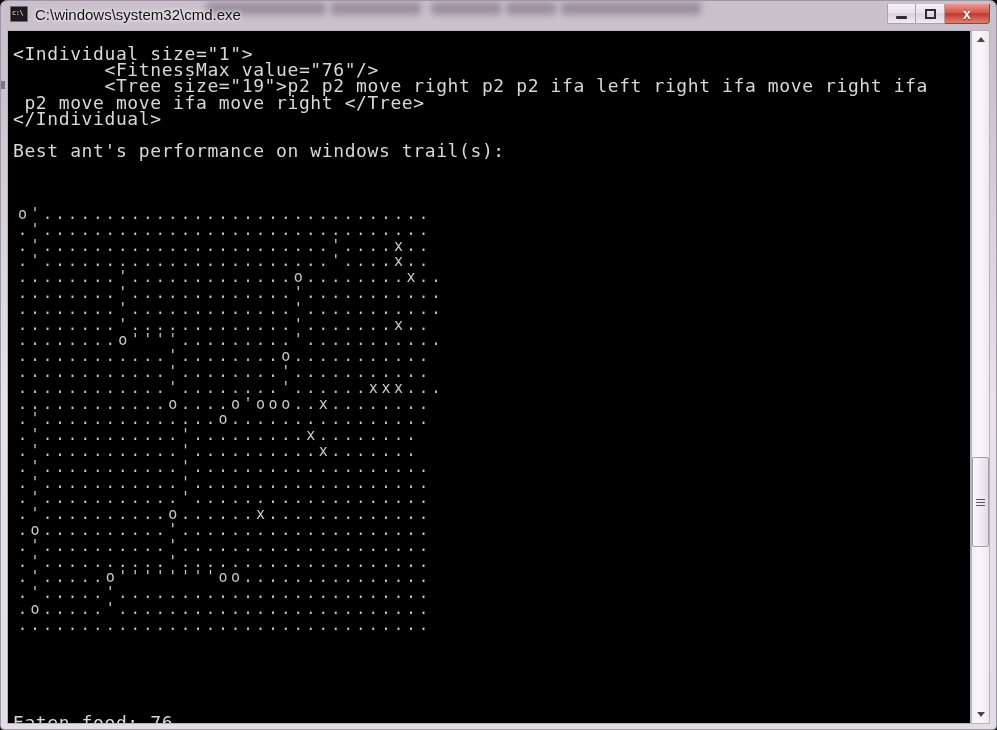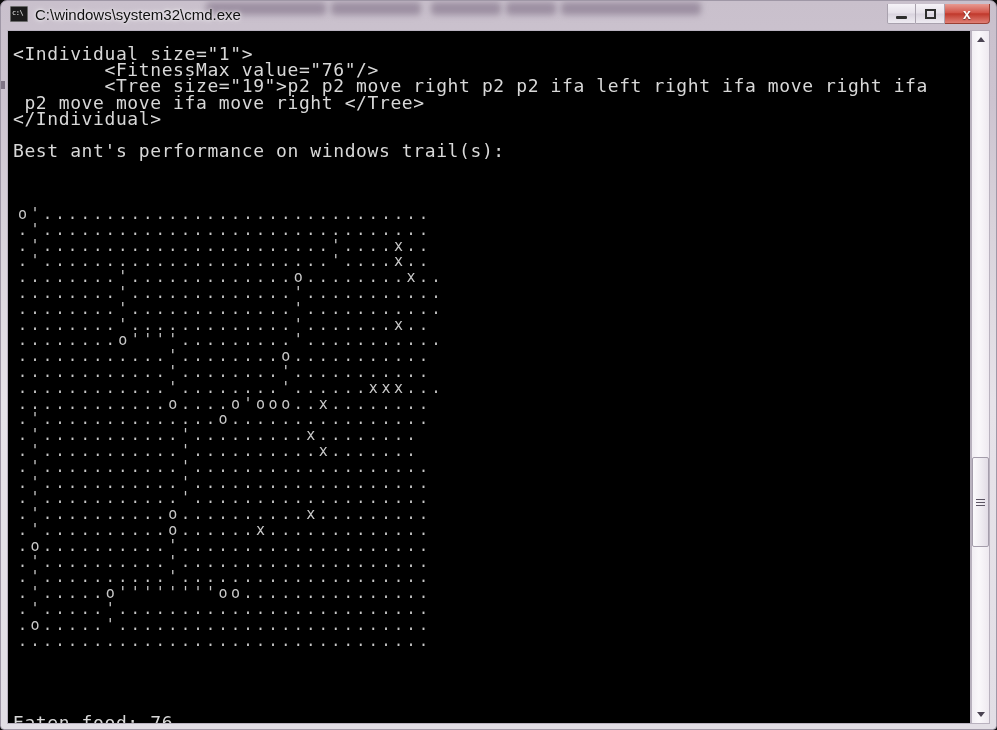--- a/index.html
+++ b/index.html
@@ -325,21 +325,20 @@
           <div class="gline">............'........o...........</div>
           <div class="gline">............'........'...........</div>
           <div class="gline">............'........'......xxx...</div>
           <div class="gline">............o....o'ooo..x........</div>
           <div class="gline">.'..............o................</div>
           <div class="gline">.'...........'.........x........</div>
           <div class="gline">.'...........'..........x.......</div>
           <div class="gline">.'...........'...................</div>
           <div class="gline">.'...........'...................</div>
           <div class="gline">.'...........'...................</div>
-          <div class="gline">.'..........o..........x.........</div>
           <div class="gline">.'..........o......x.............</div>
           <div class="gline">.o..........'....................</div>
           <div class="gline">.'..........'....................</div>
           <div class="gline">.'..........'....................</div>
           <div class="gline">.'.....o''''''''oo...............</div>
           <div class="gline">.'.....'.........................</div>
           <div class="gline">.o.....'.........................</div>
           <div class="gline">.................................</div>
         </div>
       <div class="footer-block">

